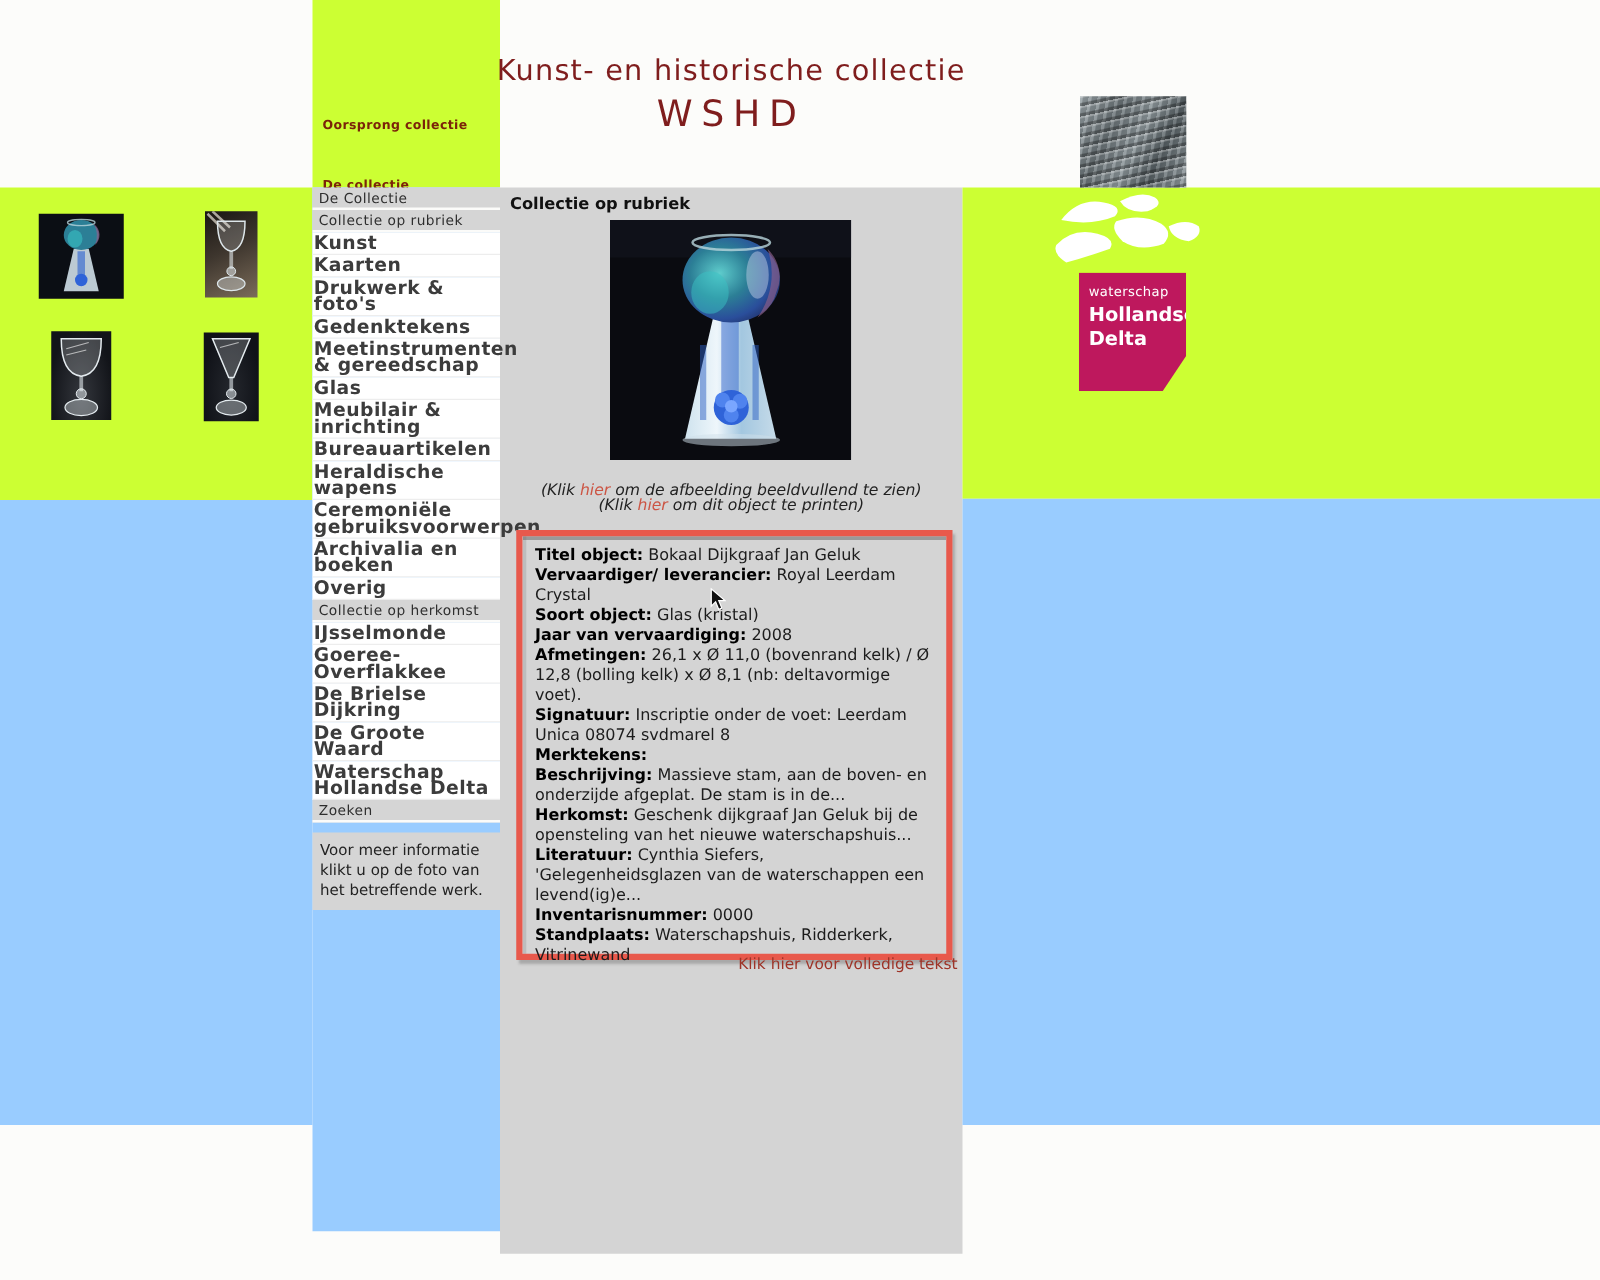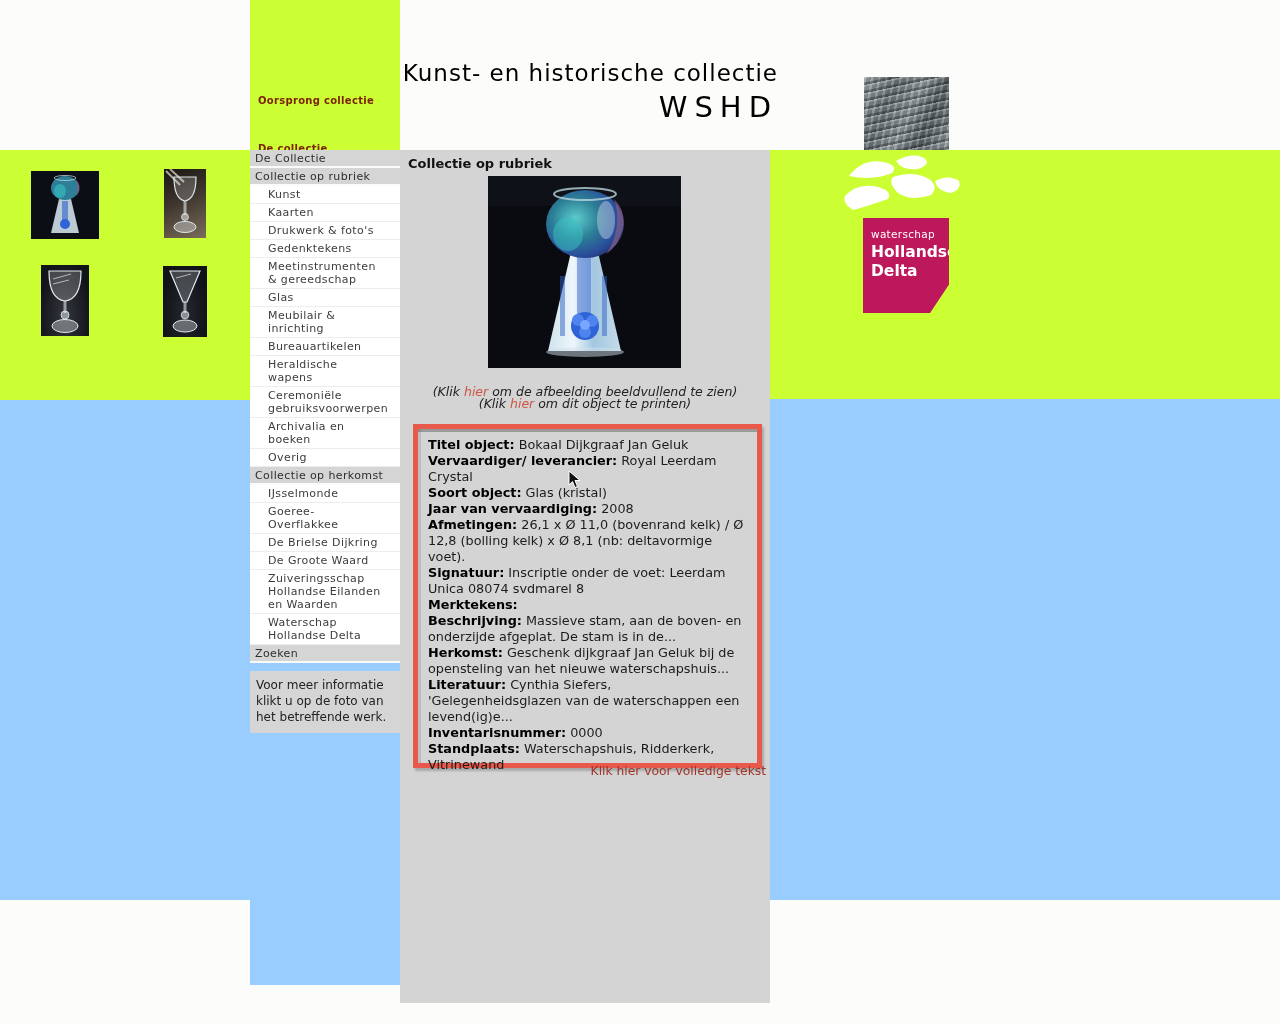--- a/index.html
+++ b/index.html
@@ -15,31 +15,31 @@
   #content-gray{left:400px;top:150px;width:370px;height:853px;background:#d4d4d4;}
   #right-green{left:770px;top:150px;width:510px;height:249px;background:#ccff33;}
   #right-blue{left:770px;top:399px;width:510px;height:501px;background:#99ccff;}
 
   
   #top-nav{position:absolute;left:258px;top:62px;width:140px;}
   .nav-link{font-size:10px;font-weight:bold;color:#7b2309;letter-spacing:.3px;
             line-height:18px;height:18px;cursor:pointer;margin-top:30px;}
 
   
-  #page-title{position:absolute;left:392px;top:60px;width:386px;text-align:right;color:#000000;}
+  #page-title{position:absolute;left:392px;top:44px;width:386px;text-align:center;color:#7f1d1d;}
   #title-line1{font-size:23px;letter-spacing:1px;white-space:nowrap;}
   #title-line2{font-size:29px;letter-spacing:7px;margin-top:4px;}
 
   
   #menu-list{position:absolute;left:250px;top:150px;width:150px;}
   .m-row{box-sizing:border-box;width:150px;letter-spacing:.4px;}
   .m-header{background:#d5d5d5;color:#2e2e2e;font-size:11px;line-height:13px;
             padding:2px 5px 1px;border-bottom:2px solid #fbfbf9;cursor:pointer;}
-  .m-item{background:#ffffff;color:#3c3c3c;font-size:11px;line-height:13px;
-          padding:2px 18px 2px;border-bottom:1px solid #ededed;cursor:pointer;}
+  .m-item{background:#ffffff;color:#3c3c3c;font-size:15px;line-height:13px;
+          padding:2px 1px 2px;border-bottom:1px solid #ededed;cursor:pointer;font-weight:bold;}
   #menu-note{box-sizing:border-box;width:150px;margin-top:8px;background:#d5d5d5;
              color:#222;font-size:12px;line-height:16px;padding:6px 6px 8px;}
 
   
   #section-title{position:absolute;left:408px;top:156px;font-size:13px;font-weight:bold;color:#111;}
   #main-image{position:absolute;left:488px;top:176px;width:193px;height:192px;cursor:pointer;}
   .cap-line{position:absolute;left:400px;width:370px;text-align:center;font-size:12.5px;color:#222;font-style:italic;}
   #cap1{top:384px;} #cap2{top:396px;}
   .cap-link{color:#cc5544;cursor:pointer;}
 
@@ -116,21 +116,20 @@
     <div class="m-row m-item">Bureauartikelen</div>
     <div class="m-row m-item">Heraldische wapens</div>
     <div class="m-row m-item">Ceremoniële gebruiksvoorwerpen</div>
     <div class="m-row m-item">Archivalia en boeken</div>
     <div class="m-row m-item">Overig</div>
     <div class="m-row m-header">Collectie op herkomst</div>
     <div class="m-row m-item">IJsselmonde</div>
     <div class="m-row m-item">Goeree-Overflakkee</div>
     <div class="m-row m-item">De Brielse Dijkring</div>
     <div class="m-row m-item">De Groote Waard</div>
-    <div class="m-row m-item">Zuiveringsschap Hollandse Eilanden en Waarden</div>
     <div class="m-row m-item">Waterschap Hollandse Delta</div>
     <div class="m-row m-header">Zoeken</div>
     <div id="menu-note">Voor meer informatie klikt u op de foto van het betreffende werk.</div>
   </div>
 
   <div id="section-title">Collectie op rubriek</div>
 
   <div id="main-image">
     <svg width="193" height="192" viewBox="0 0 193 192" xmlns="http://www.w3.org/2000/svg">
       <defs>

